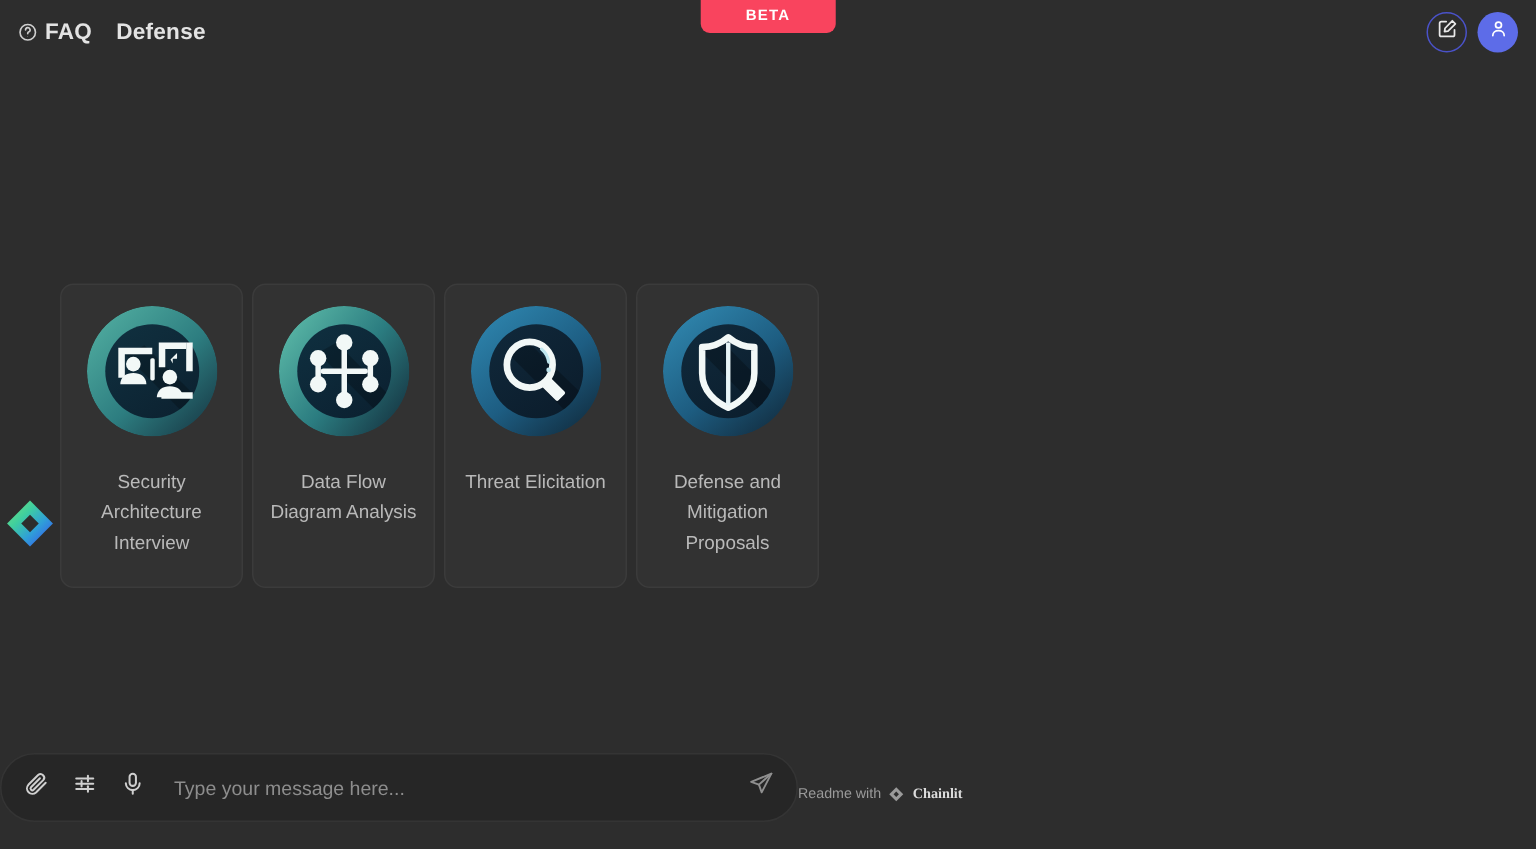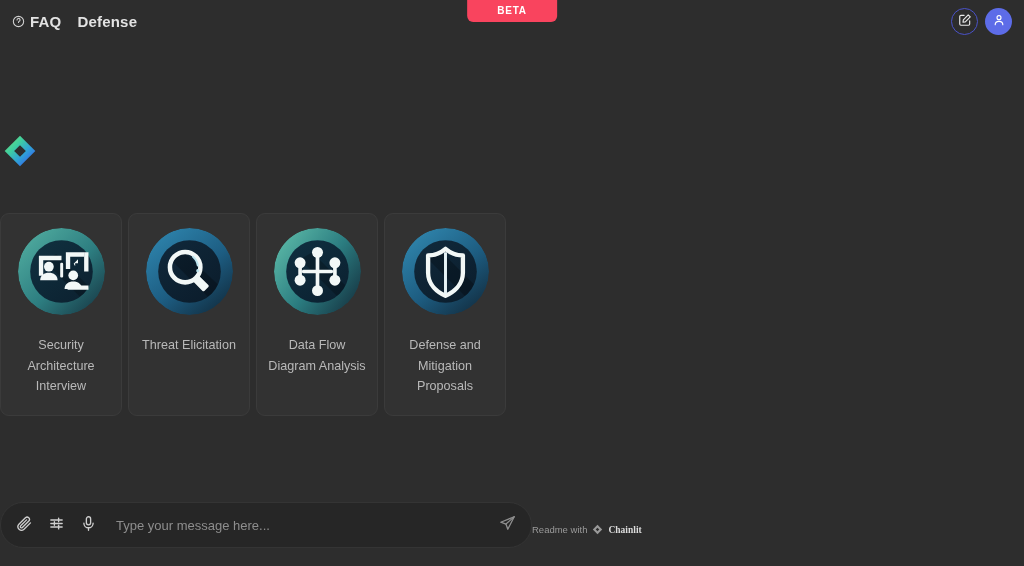--- a/index.html
+++ b/index.html
@@ -86,23 +86,22 @@
     background: #5d6ce8;
     display: flex; align-items: center; justify-content: center;
     cursor: pointer;
   }
 
   
   .stage {
     position: absolute;
     top: 0; left: 0; right: 0; bottom: 0;
     display: flex;
-    flex-direction: column;
-    align-items: flex-start;
-    gap: 28px;
+    flex-direction: row;
+    align-items: center;
   }
 
   .brand-logo {
     margin-top: 131px;
     width: 40px;
     height: 40px;
     display: flex;
     align-items: center;
     justify-content: center;
   }
@@ -325,20 +324,62 @@
           </g>
         </svg>
       </div>
       <div class="card-label">Security Architecture Interview</div>
     </div>
 
     <div class="starter-card">
       <div class="card-icon">
         <svg viewBox="0 0 100 100" width="87" height="87">
           <defs>
+            <linearGradient id="c3ring" x1="0" y1="0.15" x2="1" y2="0.9">
+              <stop offset="0%" stop-color="#5cbaa8"></stop>
+              <stop offset="52%" stop-color="#2b7c80"></stop>
+              <stop offset="100%" stop-color="#14303e"></stop>
+            </linearGradient>
+            <linearGradient id="c3in" x1="0.15" y1="0" x2="0.9" y2="1">
+              <stop offset="0%" stop-color="#0f2f3f"></stop>
+              <stop offset="100%" stop-color="#0b2030"></stop>
+            </linearGradient>
+            <clipPath id="c3clip">
+                <circle cx="50" cy="50" r="36"></circle>
+              </clipPath>
+          </defs>
+          <circle cx="50" cy="50" r="50" fill="url(#c3ring)"></circle>
+          <circle cx="50" cy="50" r="36" fill="url(#c3in)"></circle>
+          <g clip-path="url(#c3clip)">
+            <path d="M30 36 L80 86 L90 74 L44 28 Z" fill="#000" opacity="0.22"></path>
+          </g>
+          <g stroke="#f2f8f7" stroke-width="4.2" stroke-linecap="round">
+            <line x1="50" y1="28" x2="50" y2="50"></line>
+            <line x1="50" y1="50" x2="50" y2="72"></line>
+            <line x1="30" y1="40" x2="30" y2="60"></line>
+            <line x1="70" y1="40" x2="70" y2="60"></line>
+            <line x1="34" y1="50" x2="66" y2="50"></line>
+          </g>
+          <g fill="#f2f8f7">
+            <circle cx="50" cy="28" r="6.3"></circle>
+            <circle cx="50" cy="72" r="6.3"></circle>
+            <circle cx="30" cy="40" r="6.3"></circle>
+            <circle cx="30" cy="60" r="6.3"></circle>
+            <circle cx="70" cy="40" r="6.3"></circle>
+            <circle cx="70" cy="60" r="6.3"></circle>
+          </g>
+        </svg>
+      </div>
+      <div class="card-label">Data Flow Diagram Analysis</div>
+    </div>
+
+    <div class="starter-card">
+      <div class="card-icon">
+        <svg viewBox="0 0 100 100" width="87" height="87">
+          <defs>
             <linearGradient id="c2ring" x1="0.1" y1="0" x2="0.9" y2="1">
               <stop offset="0%" stop-color="#2f87b0"></stop>
               <stop offset="55%" stop-color="#1d5d82"></stop>
               <stop offset="100%" stop-color="#102a3c"></stop>
             </linearGradient>
             <linearGradient id="c2in" x1="0.15" y1="0" x2="0.9" y2="1">
               <stop offset="0%" stop-color="#10283a"></stop>
               <stop offset="100%" stop-color="#0b1c2b"></stop>
             </linearGradient>
             <clipPath id="c2clip">
@@ -352,62 +393,20 @@
           </g>
           <g fill="none" stroke="#f2f8f7" stroke-width="5.2">
             <circle cx="45" cy="45" r="17.5"></circle>
           </g>
           <rect x="56" y="56" width="17" height="9.5" rx="1.5" fill="#f2f8f7" transform="rotate(45 60 61)"></rect>
           <path d="M54 33 a16 16 0 0 1 5.5 10" fill="none" stroke="#bfe6ef" stroke-width="2.4" stroke-linecap="round"></path>
           <circle cx="59.5" cy="49" r="1.8" fill="#bfe6ef"></circle>
         </svg>
       </div>
       <div class="card-label">Threat Elicitation</div>
-    </div>
-
-    <div class="starter-card">
-      <div class="card-icon">
-        <svg viewBox="0 0 100 100" width="87" height="87">
-          <defs>
-            <linearGradient id="c3ring" x1="0" y1="0.15" x2="1" y2="0.9">
-              <stop offset="0%" stop-color="#5cbaa8"></stop>
-              <stop offset="52%" stop-color="#2b7c80"></stop>
-              <stop offset="100%" stop-color="#14303e"></stop>
-            </linearGradient>
-            <linearGradient id="c3in" x1="0.15" y1="0" x2="0.9" y2="1">
-              <stop offset="0%" stop-color="#0f2f3f"></stop>
-              <stop offset="100%" stop-color="#0b2030"></stop>
-            </linearGradient>
-            <clipPath id="c3clip">
-                <circle cx="50" cy="50" r="36"></circle>
-              </clipPath>
-          </defs>
-          <circle cx="50" cy="50" r="50" fill="url(#c3ring)"></circle>
-          <circle cx="50" cy="50" r="36" fill="url(#c3in)"></circle>
-          <g clip-path="url(#c3clip)">
-            <path d="M30 36 L80 86 L90 74 L44 28 Z" fill="#000" opacity="0.22"></path>
-          </g>
-          <g stroke="#f2f8f7" stroke-width="4.2" stroke-linecap="round">
-            <line x1="50" y1="28" x2="50" y2="50"></line>
-            <line x1="50" y1="50" x2="50" y2="72"></line>
-            <line x1="30" y1="40" x2="30" y2="60"></line>
-            <line x1="70" y1="40" x2="70" y2="60"></line>
-            <line x1="34" y1="50" x2="66" y2="50"></line>
-          </g>
-          <g fill="#f2f8f7">
-            <circle cx="50" cy="28" r="6.3"></circle>
-            <circle cx="50" cy="72" r="6.3"></circle>
-            <circle cx="30" cy="40" r="6.3"></circle>
-            <circle cx="30" cy="60" r="6.3"></circle>
-            <circle cx="70" cy="40" r="6.3"></circle>
-            <circle cx="70" cy="60" r="6.3"></circle>
-          </g>
-        </svg>
-      </div>
-      <div class="card-label">Data Flow Diagram Analysis</div>
     </div>
 
     <div class="starter-card">
       <div class="card-icon">
         <svg viewBox="0 0 100 100" width="87" height="87">
           <defs>
             <linearGradient id="c4ring" x1="0.1" y1="0" x2="0.9" y2="1">
               <stop offset="0%" stop-color="#3189b1"></stop>
               <stop offset="55%" stop-color="#1d5c80"></stop>
               <stop offset="100%" stop-color="#112a3c"></stop>

